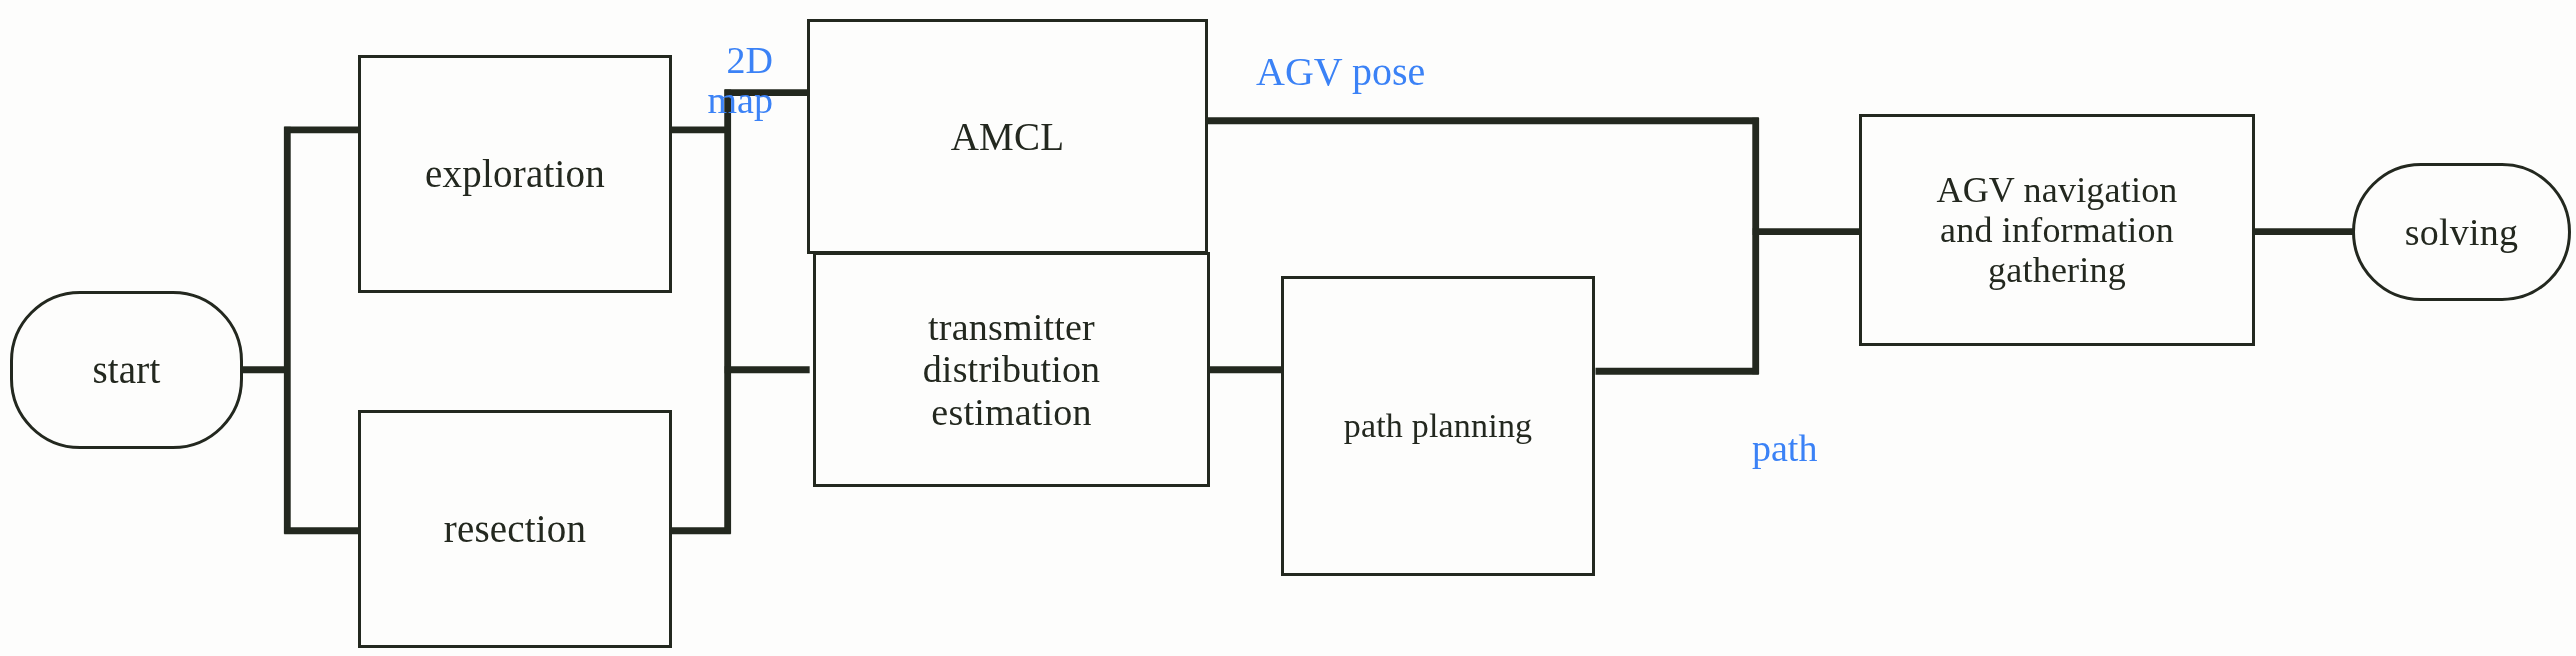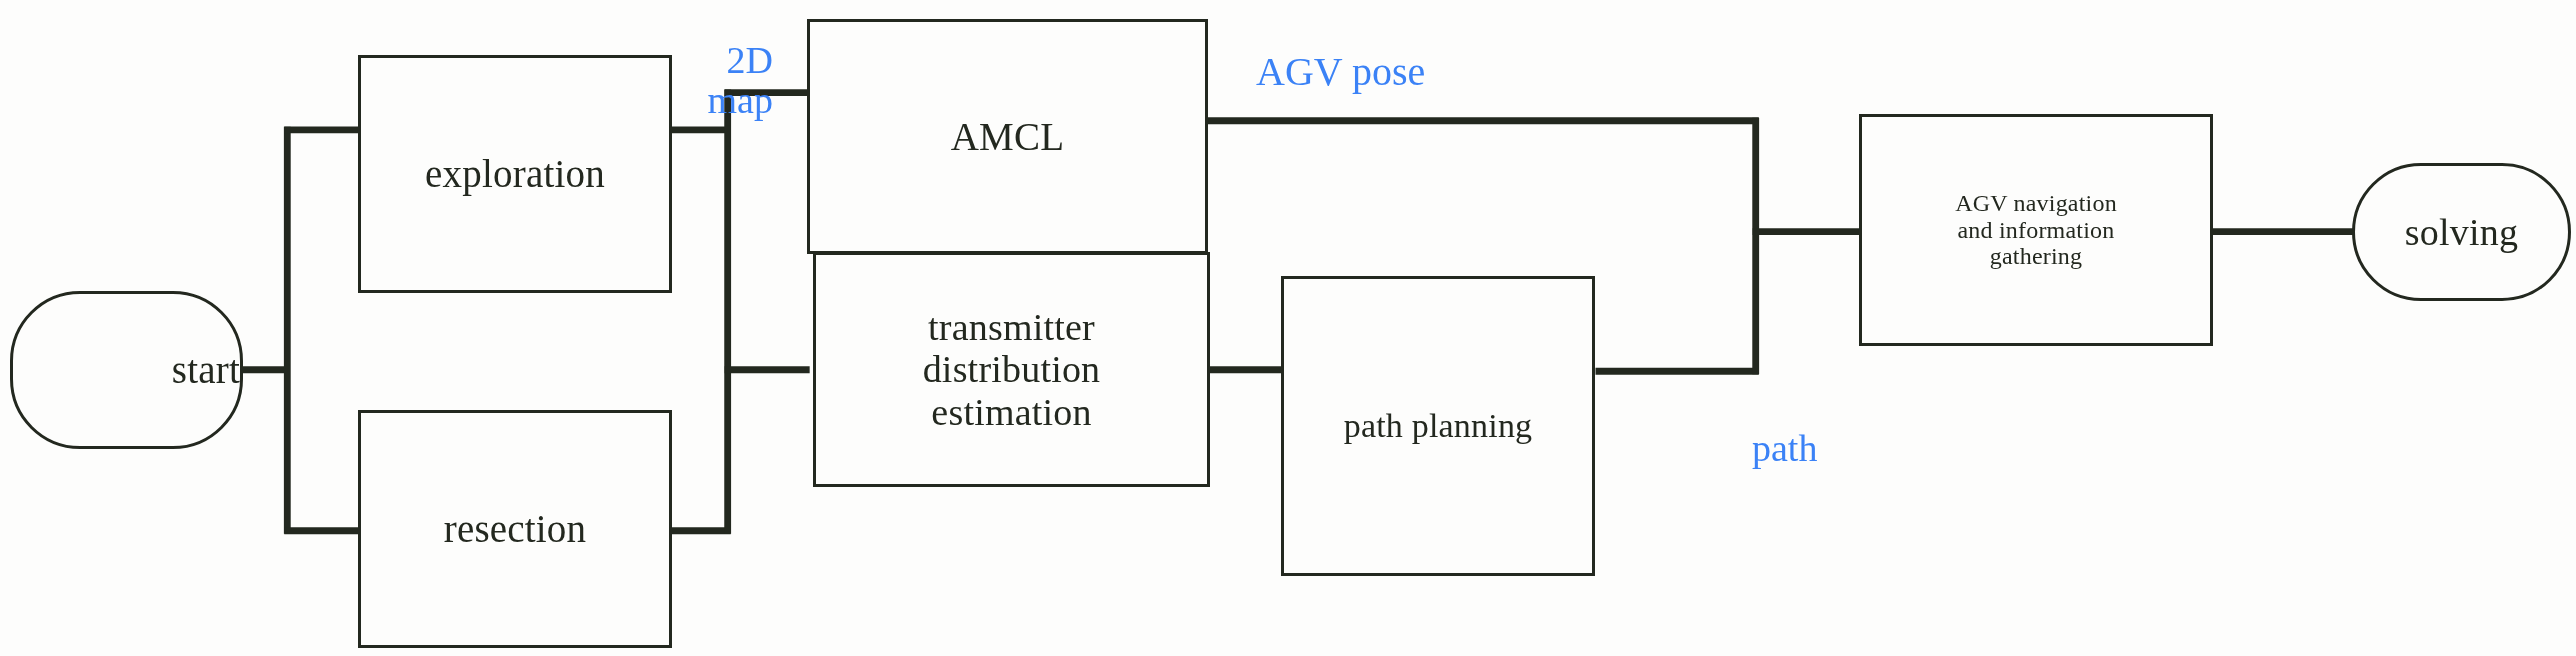--- a/index.html
+++ b/index.html
@@ -89,21 +89,21 @@
 
     <line x1="2101" y1="489" x2="2316" y2="489" stroke-width="9"></line>
 
     <line x1="2312" y1="155" x2="2312" y2="493" stroke-width="9"></line>
 
     <line x1="2308" y1="305" x2="2452" y2="305" stroke-width="9"></line>
 
     <line x1="2891" y1="305" x2="3101" y2="305" stroke-width="9"></line>
   </svg>
 
-  <div class="node terminal" style="left:10px; top:291px; width:233px; height:158px; font-size:39px;justify-content:flex-end;">
+  <div class="node terminal" style="left:10px; top:291px; width:233px; height:158px; font-size:39px;">
     <span class="node-label">start</span>
   </div>
 
   <div class="node" style="left:358px; top:55px; width:314px; height:238px; font-size:39px;">
     <span class="node-label">exploration</span>
   </div>
 
   <div class="node" style="left:358px; top:410px; width:314px; height:238px; font-size:39px;">
     <span class="node-label">resection</span>
   </div>
@@ -115,21 +115,21 @@
   <div class="node" style="left:807px; top:252px; width:397px; height:235px; font-size:38px;margin-left:6px;">
     <span class="node-label">transmitter
 distribution
 estimation</span>
   </div>
 
   <div class="node" style="left:1281px; top:252px; width:314px; height:300px; font-size:34px;margin-top:24px;">
     <span class="node-label">path planning</span>
   </div>
 
-  <div class="node" style="left:1859px; top:114px; width:354px; height:232px; font-size:24px;">
+  <div class="node" style="left:1859px; top:114px; width:396px; height:232px; font-size:36px;">
     <span class="node-label">AGV navigation
 and information
 gathering</span>
   </div>
 
   <div class="node terminal" style="left:2352px; top:163px; width:219px; height:138px; font-size:38px;">
     <span class="node-label">solving</span>
   </div>
 
   <div class="edge-label" style="left:683px; top:1.5px; width:90px; text-align:right; font-size:38px;">

